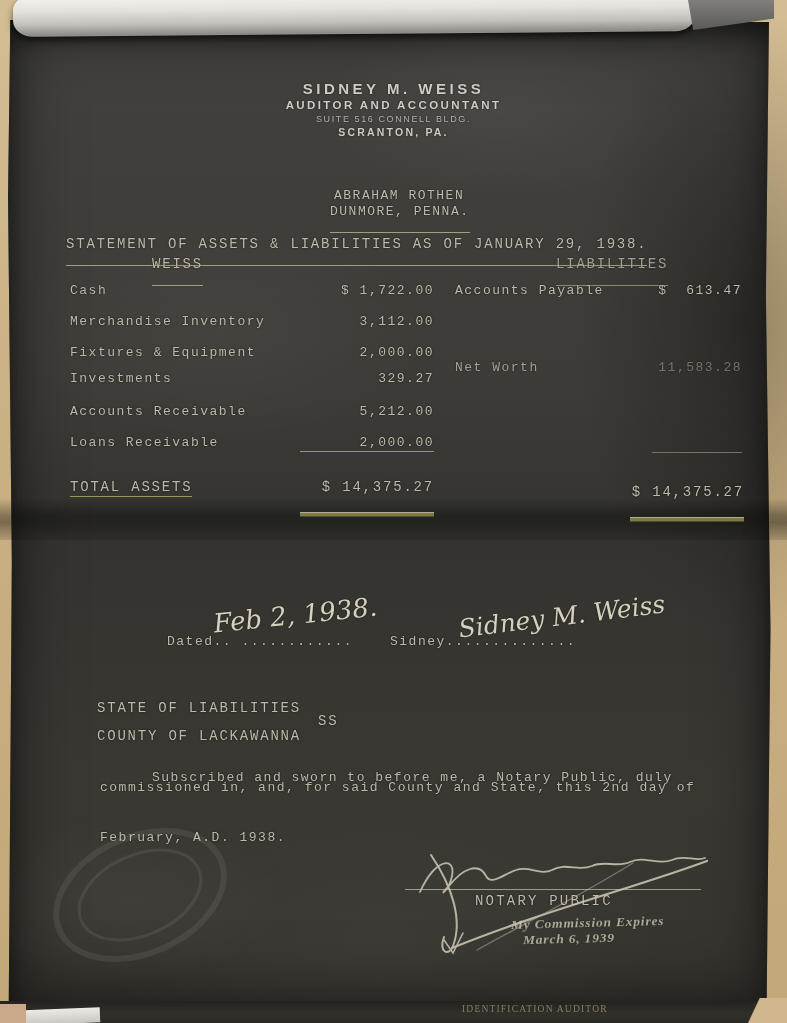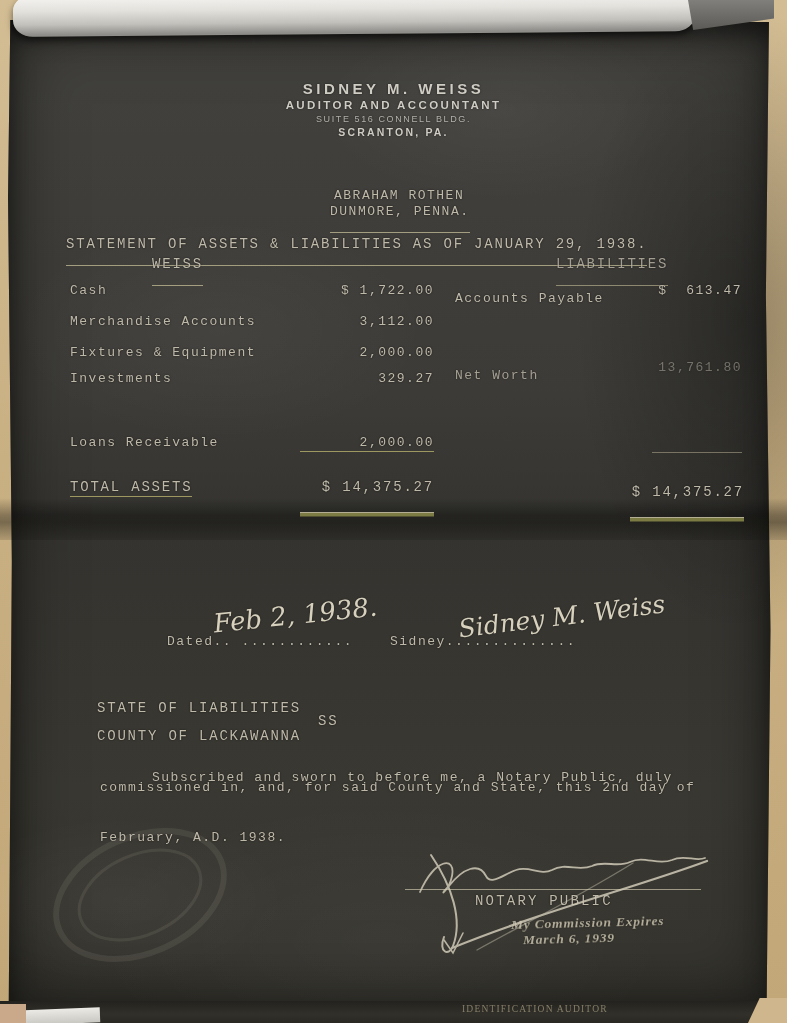--- a/index.html
+++ b/index.html
@@ -49,21 +49,21 @@
   .faint{opacity:.48;}
   .soft{opacity:.8;filter:blur(.25px);}
   
   .lh{position:absolute;left:0;width:787px;text-align:center;color:#cfccc3;
       font-family:"Liberation Sans",sans-serif;text-shadow:0 0 2px rgba(0,0,0,.6);}
   
   .row{position:absolute;left:70px;width:372px;height:20px;}
   .a-label{position:absolute;left:0;top:0;}
   .a-amount{position:absolute;left:230px;top:0;width:134px;text-align:right;display:inline-block;}
   .l-row{position:absolute;left:455px;width:290px;height:20px;}
-  .l-label{position:absolute;left:0;top:8px;}
+  .l-label{position:absolute;left:0;top:0;}
   .l-amount{position:absolute;left:172px;top:0;width:115px;text-align:right;display:inline-block;}
   
   .hand{position:absolute;font-family:"DejaVu Serif","Liberation Serif",serif;font-style:italic;
         color:#d6d0bd;text-shadow:0 0 2px rgba(0,0,0,.4);}
   .stamp{position:absolute;font-family:"Liberation Serif",serif;font-style:italic;font-weight:bold;
         color:#b4ae9b;letter-spacing:.8px;transform:rotate(-1.5deg);text-shadow:0 0 2px rgba(0,0,0,.5);filter:blur(.2px);}
   .blankline{position:absolute;border-top:1.6px solid rgba(178,172,145,.55);}
   .sigline{position:absolute;left:405px;top:889px;width:296px;border-top:1.6px solid rgba(185,179,155,.8);}
   svg.marks{position:absolute;left:0;top:0;pointer-events:none;}
 </style>
@@ -88,48 +88,52 @@
 
   <div class="typed big u" style="left:66px;top:236px;">STATEMENT OF ASSETS &amp; LIABILITIES AS OF JANUARY 29, 1938.</div>
   <div class="typed big u" style="left:152px;top:256px;">WEISS</div>
   <div class="typed big u soft" style="left:556px;top:256px;">LIABILITIES</div>
 
   <div class="row" style="top:283px">
     <span class="typed a-label">Cash</span>
     <span class="typed a-amount">$ 1,722.00</span>
   </div>
   <div class="row" style="top:314px">
-    <span class="typed a-label">Merchandise Accounts</span>
+    <span class="typed a-label">Merchandise Inventory</span>
     <span class="typed a-amount">3,112.00</span>
   </div>
   <div class="row" style="top:345px">
     <span class="typed a-label">Fixtures &amp; Equipment</span>
     <span class="typed a-amount">2,000.00</span>
   </div>
   <div class="row" style="top:371px">
     <span class="typed a-label">Investments</span>
     <span class="typed a-amount">329.27</span>
+  </div>
+  <div class="row" style="top:404px">
+    <span class="typed a-label">Accounts Receivable</span>
+    <span class="typed a-amount">5,212.00</span>
   </div>
   <div class="row" style="top:435px">
     <span class="typed a-label">Loans Receivable</span>
     <span class="typed a-amount u-grn">2,000.00</span>
   </div>
 
   <div class="row" style="top:479px">
     <span class="typed a-label big u-grn">TOTAL ASSETS</span>
     <span class="typed a-amount big u-double">$ 14,375.27</span>
   </div>
 
   <div class="l-row" style="top:283px">
     <span class="typed l-label">Accounts Payable</span>
     <span class="typed l-amount">$  613.47</span>
   </div>
   <div class="l-row" style="top:360px">
     <span class="typed l-label soft">Net Worth</span>
-    <span class="typed l-amount faint">13,761.80</span>
+    <span class="typed l-amount faint">11,583.28</span>
   </div>
   <div class="blankline" style="left:652px;top:452px;width:90px;"></div>
   <div class="typed big u-double" style="left:630px;top:484px;width:114px;text-align:right;">$ 14,375.27</div>
 
   <div class="typed" style="left:167px;top:634px;">Dated.. ............</div>
   <div class="hand" style="left:213px;top:600px;font-size:26px;transform:rotate(-6deg);">Feb 2, 1938.</div>
   <div class="typed" style="left:390px;top:634px;">Sidney..............</div>
   <div class="hand" style="left:458px;top:602px;font-size:25px;transform:rotate(-7deg);">Sidney M. Weiss</div>
 
   <div class="typed big" style="left:97px;top:700px;">STATE OF LIABILITIES</div>

